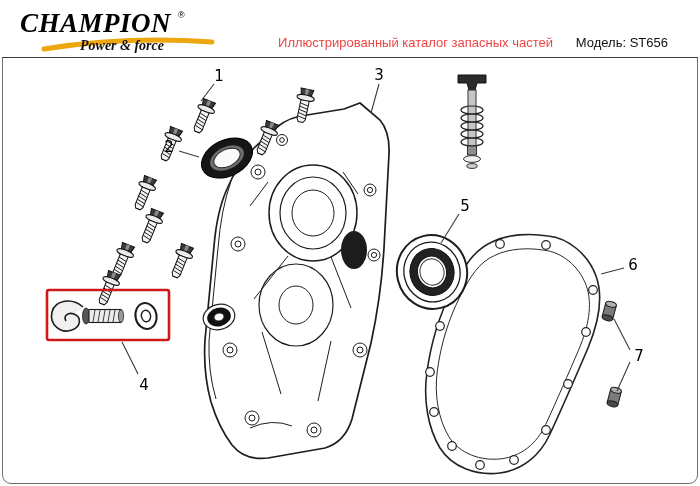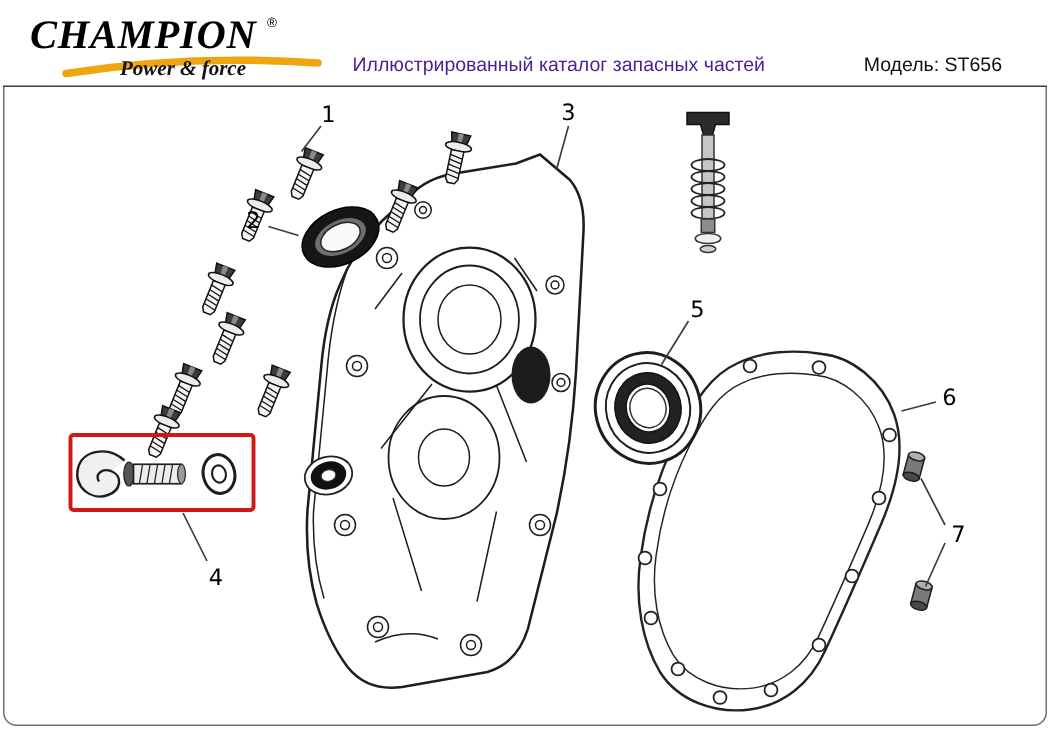--- a/index.html
+++ b/index.html
@@ -20,22 +20,22 @@
     font-family: "Liberation Serif", serif; font-style: italic; font-weight: bold;
     font-size: 27px; letter-spacing: 0.5px; fill: #000;
   }
   .reg-text { font-family: "Liberation Sans", sans-serif; font-size: 9px; fill: #000; }
   .swoosh { stroke: #eda60f; stroke-width: 5; fill: none; stroke-linecap: round; }
   .tagline-text {
     font-family: "Liberation Serif", serif; font-style: italic; font-weight: bold;
     font-size: 14px; fill: #111;
   }
   .catalog-title {
-    position: absolute; left: 190px; right: 145px; bottom: 7px; text-align: center;
-    font-size: 13px; color: #4c1d95;
+    position: absolute; left: 190px; right: 145px; bottom: 7px; text-align: right;
+    font-size: 13px; color: #ef4444;
   }
   .model-label { position: absolute; right: 30px; bottom: 7px; font-size: 13px; color: #111; margin-left: 36px; }
   .diagram-svg { position: absolute; inset: 0; }
   .callout {
     font-family: "DejaVu Sans", sans-serif; font-size: 15px; fill: #000;
     text-anchor: middle; cursor: pointer;
   }
   .leader { stroke: #3a3a3a; stroke-width: 1.1; }
   .line { stroke: #1d1d1d; fill: none; }
 </style>

